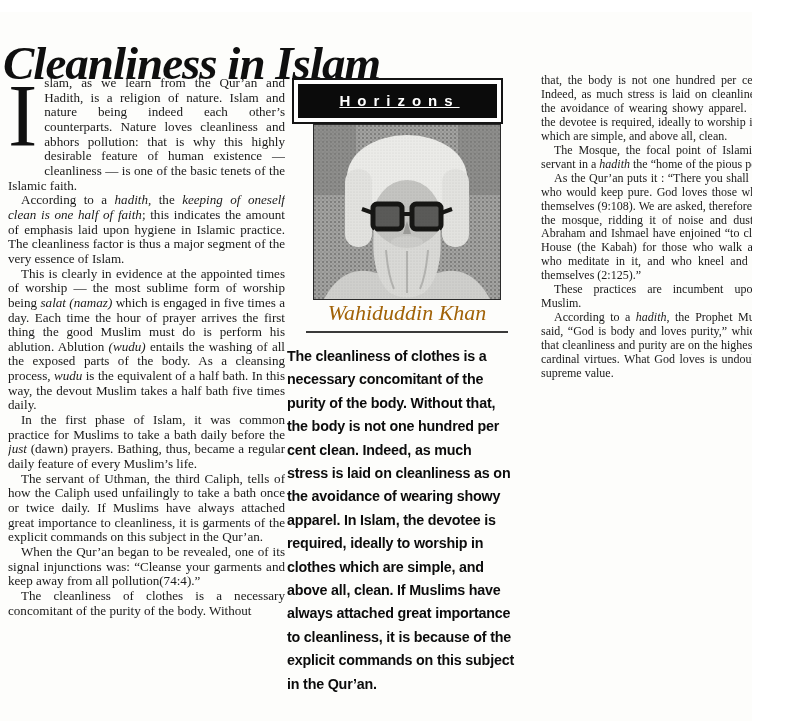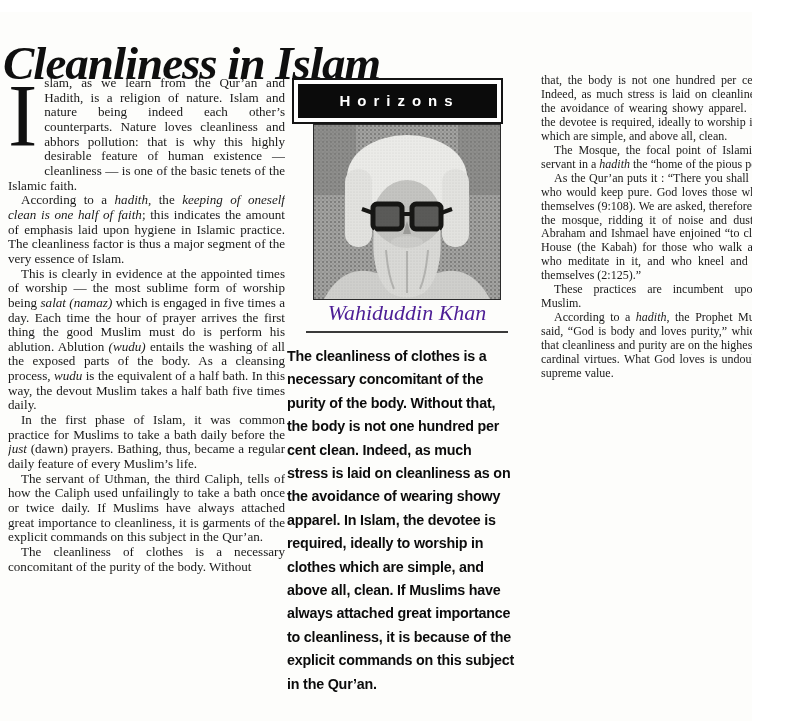--- a/index.html
+++ b/index.html
@@ -26,31 +26,31 @@
     float:left; font-size:88px; line-height:76px; height:88px;
     padding:2px 7px 0 0; color:#101010;
   }
   .masthead {
     position:absolute; left:292px; top:66px; width:211px;
     box-sizing:border-box; border:2px solid #141414; background:#ffffff; padding:4px;
   }
   .masthead-inner {
     background:#0b0b0b; color:#ffffff; text-align:center;
     font-family:"Liberation Sans", sans-serif; font-weight:700;
-    font-size:15px; letter-spacing:7px; padding:8px 0 9px 4px;
+    font-size:15px; letter-spacing:7px; padding:8px 0 9px 4px;text-decoration:underline;
   }
   .photo-frame {
     position:absolute; left:313px; top:112px; width:186px; height:174px;
     border:1px solid #2a2a2a; background:#a8a8a8; overflow:hidden;
   }
   .photo-frame svg { display:block; width:100%; height:100%; }
   .caption {
     position:absolute; left:306px; top:288px; width:202px;
     text-align:center; font-style:italic; font-size:22px; line-height:1.15;
-    color:#4c1d95; padding-bottom:6px; border-bottom:2px solid #3a3a3a;
+    color:#a16207; padding-bottom:6px; border-bottom:2px solid #3a3a3a;
   }
   .pull-quote {
     position:absolute; left:287px; top:333px; width:228px;
     font-family:"Liberation Sans", sans-serif; font-weight:700;
     font-size:14.3px; line-height:23.4px; letter-spacing:-0.2px;
     color:#0c0c0c; text-align:left;
   }
 </style>
 </head>
 <body>
@@ -58,20 +58,21 @@
 <div class="page">
 
   <h1 class="headline">Cleanliness in Islam</h1>
 
   <div class="col col-left">
       <p><span class="dropcap">I</span><span>slam, as we learn from the Qur’an and Hadith, is a religion of nature. Islam and nature being indeed each other’s counterparts. Nature loves cleanliness and abhors pollution: that is why this highly desirable feature of human existence — cleanliness — is one of the basic tenets of the Islamic faith.</span></p>
       <p><span>According to a </span><i>hadith</i><span>, the </span><i>keeping of oneself clean is one half of faith</i><span>; this indicates the amount of emphasis laid upon hygiene in Islamic practice. The cleanliness factor is thus a major segment of the very essence of Islam.</span></p>
       <p><span>This is clearly in evidence at the appointed times of worship — the most sublime form of worship being </span><i>salat (namaz)</i><span> which is engaged in five times a day. Each time the hour of prayer arrives the first thing the good Muslim must do is perform his ablution. Ablution </span><i>(wudu)</i><span> entails the washing of all the exposed parts of the body. As a cleansing process, </span><i>wudu</i><span> is the equivalent of a half bath. In this way, the devout Muslim takes a half bath five times daily.</span></p>
       <p><span>In the first phase of Islam, it was common practice for Muslims to take a bath daily before the </span><i>just</i><span> (dawn) prayers. Bathing, thus, became a regular daily feature of every Muslim’s life.</span></p>
       <p><span>The servant of Uthman, the third Caliph, tells of how the Caliph used unfailingly to take a bath once or twice daily. If Muslims have always attached great importance to cleanliness, it is garments of the explicit commands on this subject in the Qur’an.</span></p>
+      <p><span>When the Qur’an began to be revealed, one of its signal injunctions was: “Cleanse your garments and keep away from all pollution(74:4).”</span></p>
       <p><span>The cleanliness of clothes is a necessary concomitant of the purity of the body. Without</span></p>
     </div>
 
   <div class="masthead">
     <div class="masthead-inner">Horizons</div>
   </div>
 
   <div class="photo-frame">
     <svg viewBox="0 0 186 174" preserveAspectRatio="none">
       <defs>

